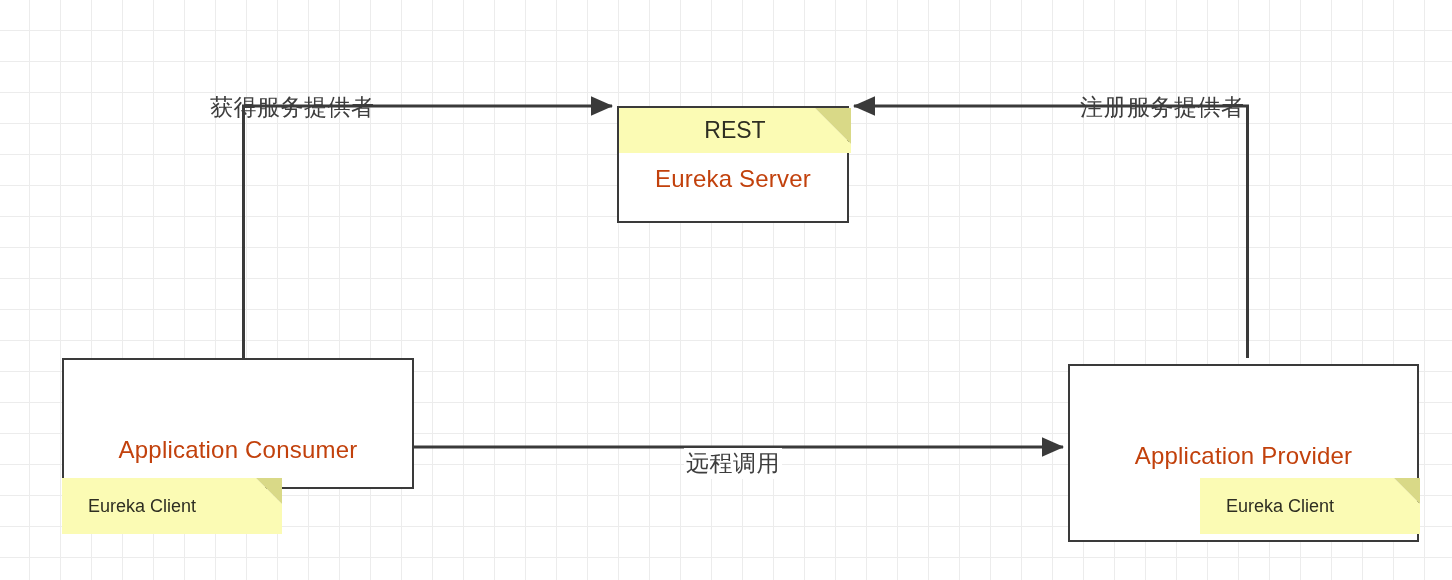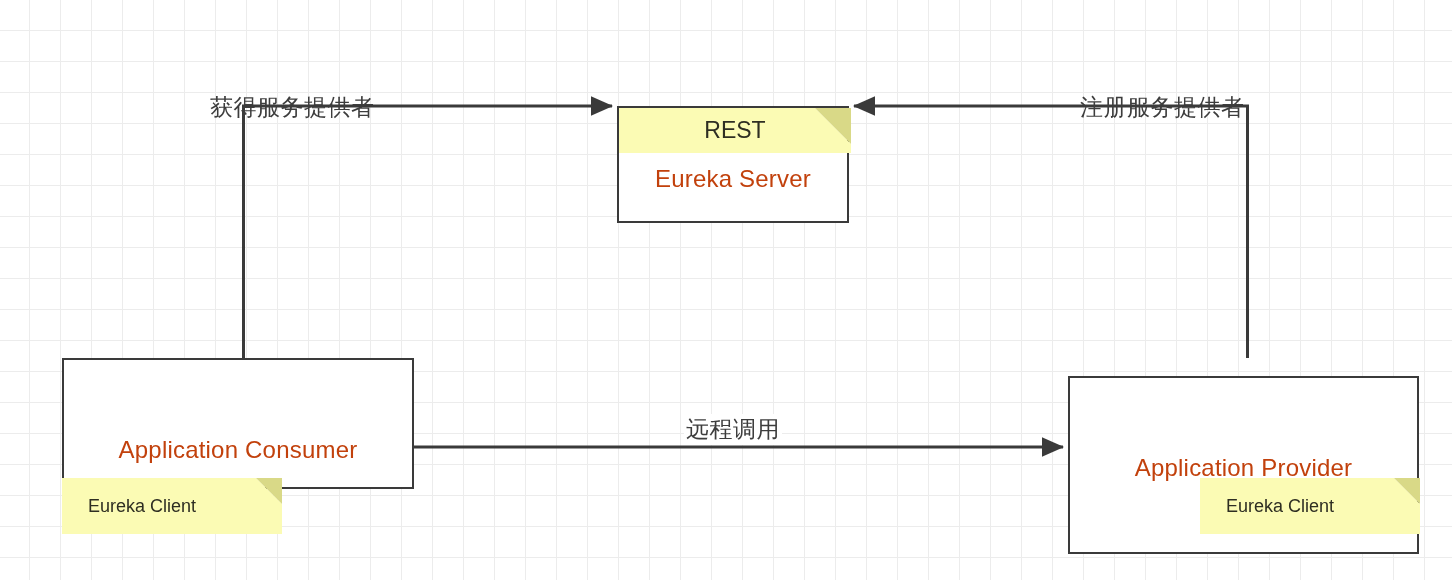--- a/index.html
+++ b/index.html
@@ -119,28 +119,28 @@
 
   <div class="node-box" style="left:62px; top:358px; width:352px; height:131px;">
     <div class="node-label" style="top:76px;">Application Consumer</div>
   </div>
   <div class="note" style="left:62px; top:478px; width:220px; height:56px;">
     <div class="note-body" style="clip-path: polygon(0 0, calc(100% - 26px) 0, 100% 26px, 100% 100%, 0 100%);"></div>
     <div class="note-fold" style="border-top:26px solid #d9d987; border-left:26px solid transparent; right:0; top:0;"></div>
     <div class="note-text" style="justify-content:flex-start; padding-left:26px;">Eureka Client</div>
   </div>
 
-  <div class="node-box" style="left:1068px; top:376px; width:351px; height:178px;">
+  <div class="node-box" style="left:1068px; top:364px; width:351px; height:178px;">
     <div class="node-label" style="top:76px;">Application Provider</div>
   </div>
   <div class="note" style="left:1200px; top:478px; width:220px; height:56px;">
     <div class="note-body" style="clip-path: polygon(0 0, calc(100% - 26px) 0, 100% 26px, 100% 100%, 0 100%);"></div>
     <div class="note-fold" style="border-top:26px solid #d9d987; border-left:26px solid transparent; right:0; top:0;"></div>
     <div class="note-text" style="justify-content:flex-start; padding-left:26px;">Eureka Client</div>
   </div>
 
   <div class="edge-label cjk" style="left:1080px; top:92px;">注册服务提供者</div>
 
   <div class="edge-label cjk" style="left:210px; top:92px;">获得服务提供者</div>
 
-  <div class="edge-label cjk" style="left:684px; top:414px; background:#ffffff; padding:0 2px;">远程调用</div>
+  <div class="edge-label cjk" style="left:684px; top:448px; background:#ffffff; padding:0 2px;">远程调用</div>
 
 </div>
 
 </body></html>

